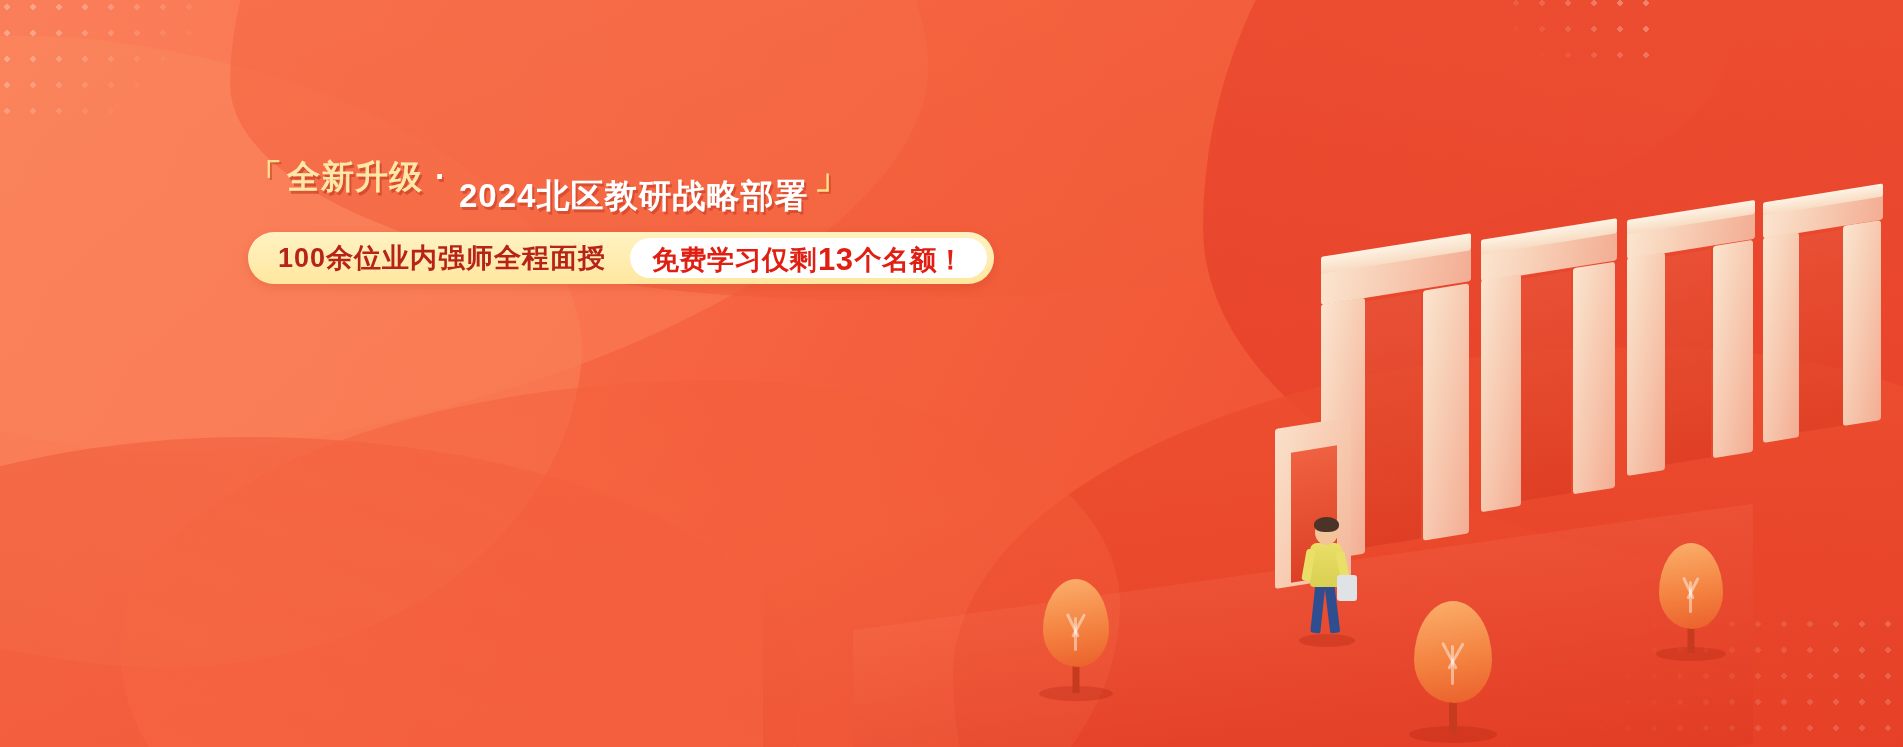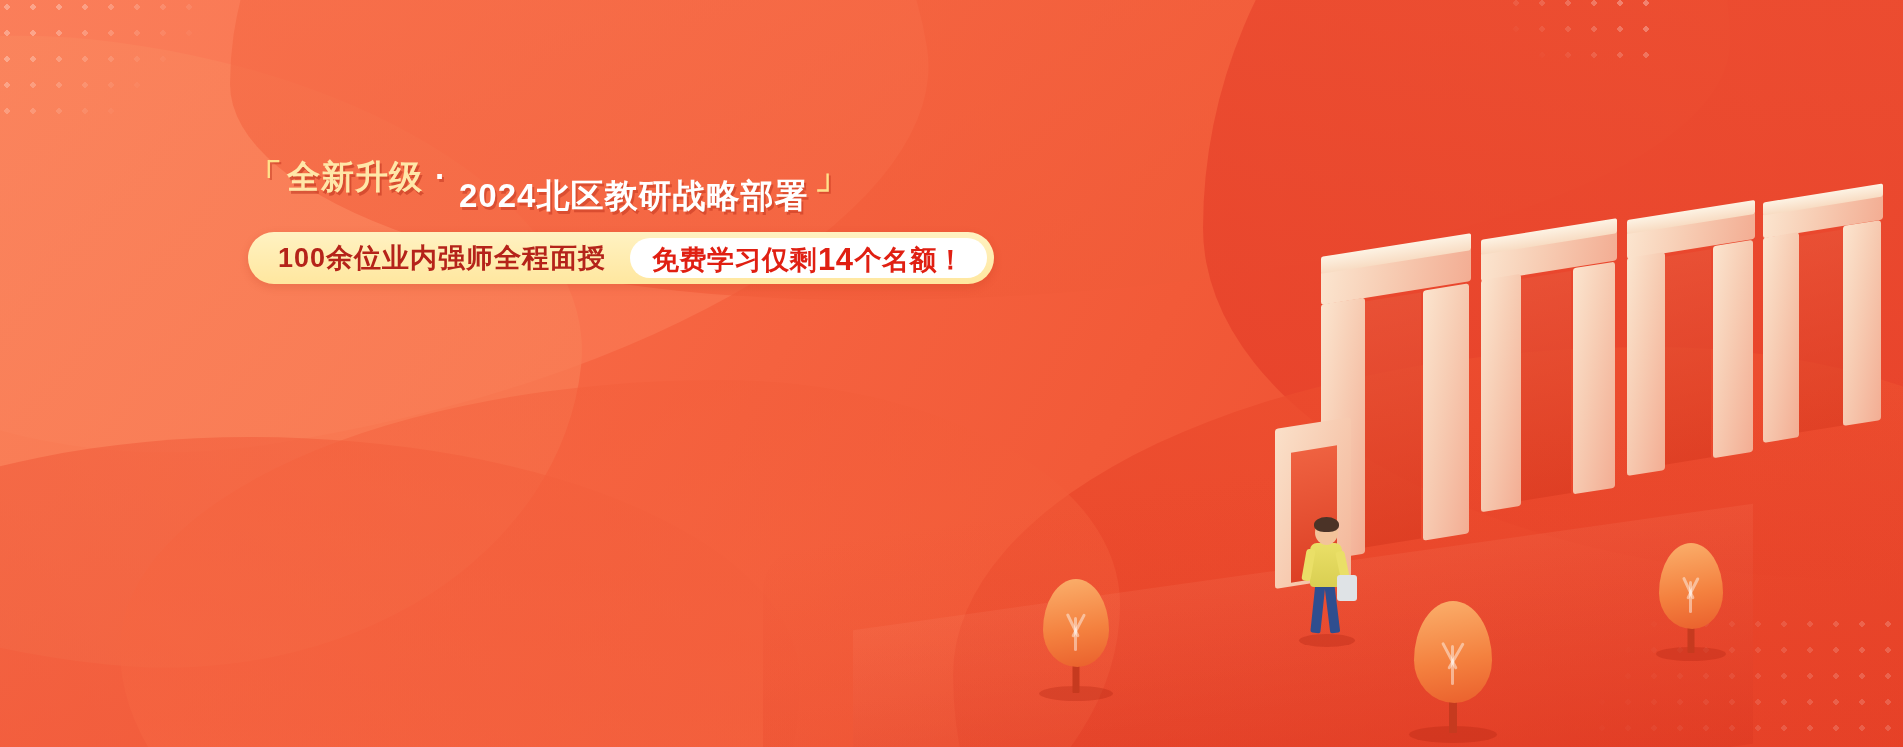--- a/index.html
+++ b/index.html
@@ -357,19 +357,19 @@
       <span class="sub-dot">·</span>
       <span class="sub-white">2024北区教研战略部署</span>
       <span class="bracket bracket-close">」</span>
     </div>
 
 
     <div class="pill">
       <span class="pill-left">100余位业内强师全程面授</span>
       <span class="pill-badge">
         <span>免费学习仅剩</span>
-        <span class="num">14</span>
+        <span class="num">13</span>
         <span>个名额！</span>
       </span>
     </div>
 
   </div>
 </div>
 
 </body></html>

